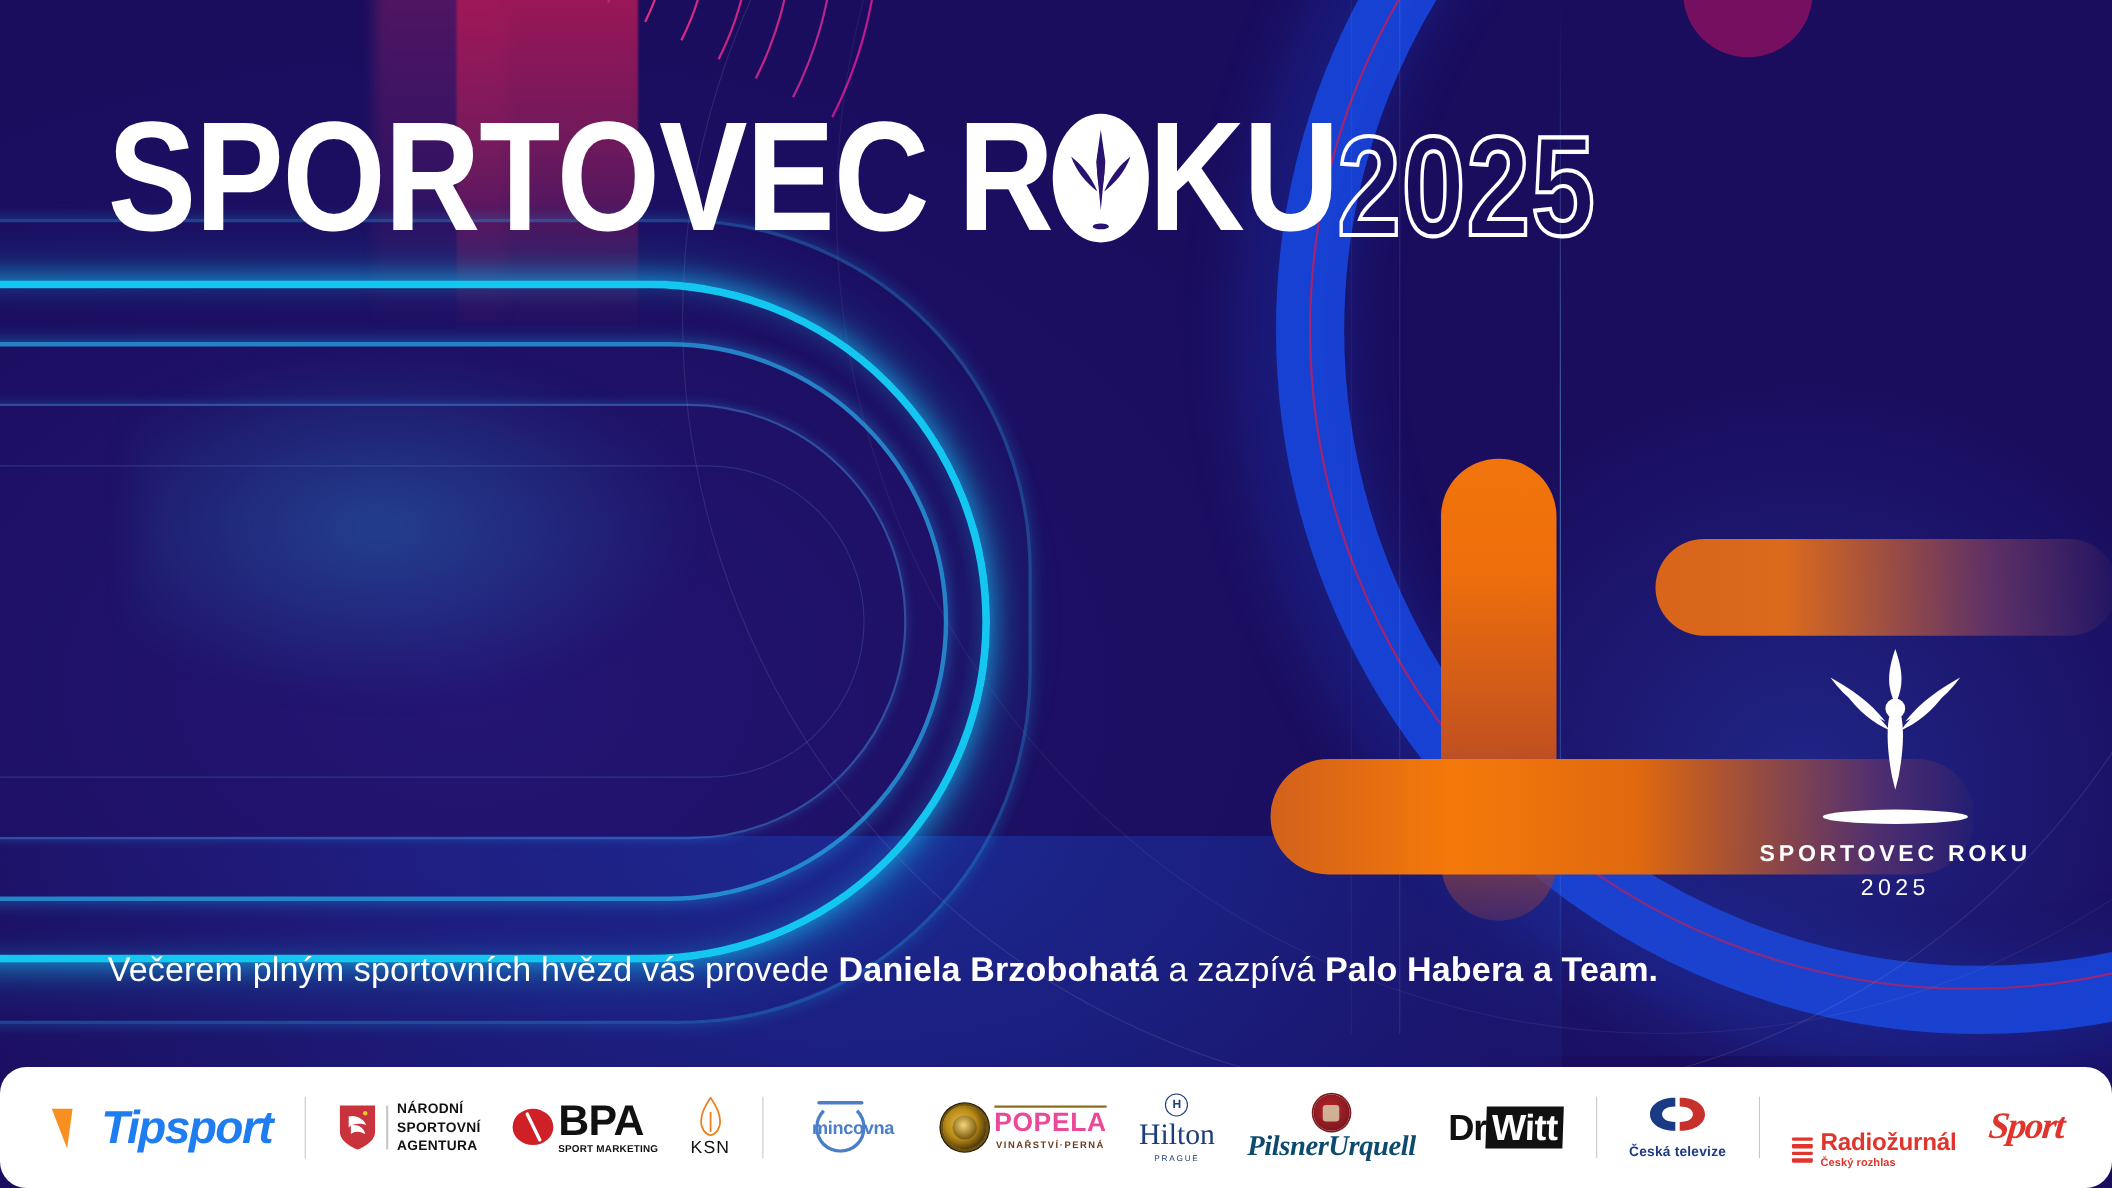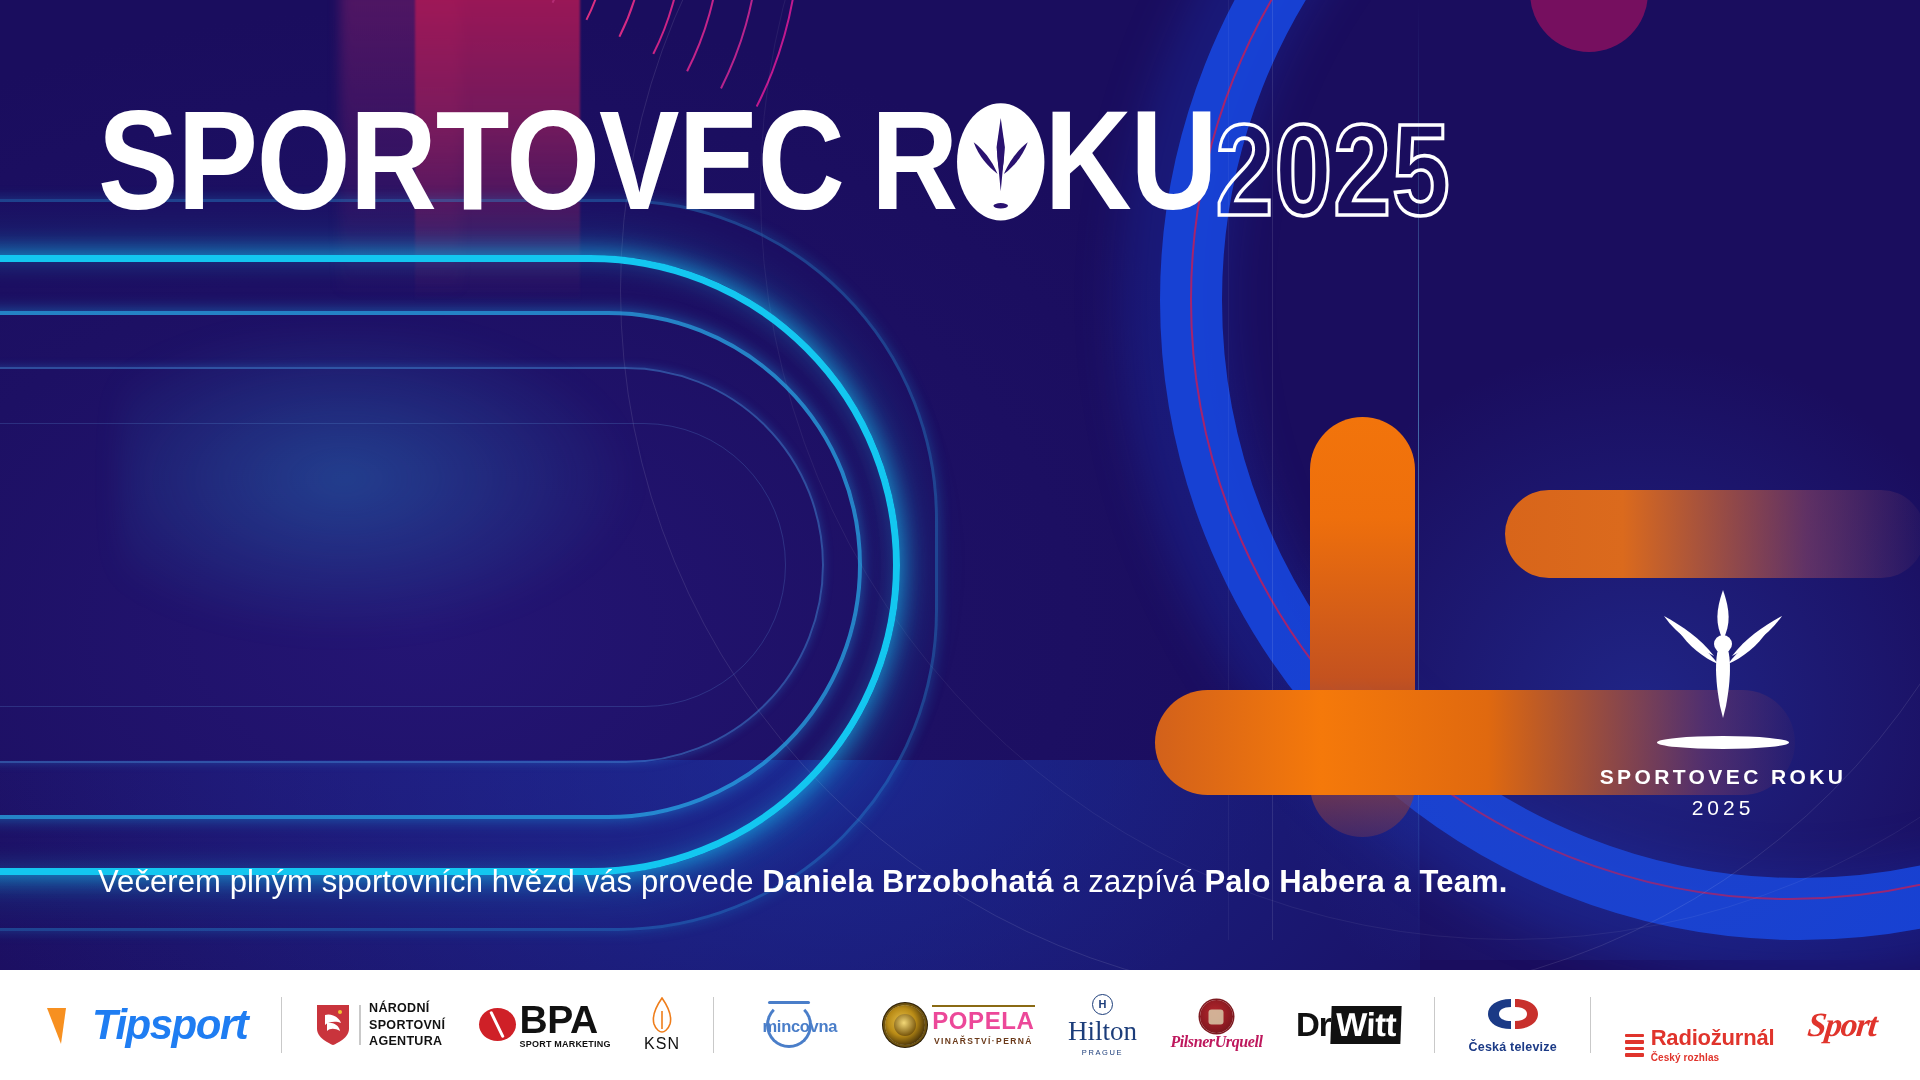--- a/index.html
+++ b/index.html
@@ -169,21 +169,21 @@
   .lockup .lk-name{
     font-size:21px; font-weight:700; letter-spacing:3.4px; color:#fff;
   }
   .lockup .lk-year{
     margin-top:7px; font-size:21px; font-weight:400; letter-spacing:4px; color:#fff;
   }
 
   
   .sponsors{
     position:absolute; left:0; bottom:0; width:1920px; height:110px;
-    background:#ffffff; display:flex; align-items:center;
+    background:#ffffff; display:flex; align-items:center;border-radius:24px;
   }
   .sp-inner{ display:flex; align-items:center; width:1920px; padding:0 44px; gap:0; }
   .sp-item{ display:flex; align-items:center; justify-content:center; flex:0 0 auto; }
   .sp-div{ width:1px; height:56px; background:#c9c9c9; flex:0 0 auto; }
   .sp-gap{ flex:1 1 auto; }
 
   
   .tipsport{ display:flex; align-items:center; }
   .tipsport .tick{ width:46px; height:46px; margin-right:2px; }
   .tipsport .tptext{ font-size:42px; font-weight:700; font-style:italic;
@@ -240,21 +240,21 @@
   .hil .hsub{ font-size:7.5px; letter-spacing:1.6px; margin-top:3px; }
 
   
   .pil{ text-align:center; }
   .pil .seal{ width:33px; height:33px; margin:0 auto 1px; border-radius:50%;
     background:radial-gradient(circle at 45% 40%, #b5262d 0%, #8e1b22 55%, #651116 100%);
     box-shadow:0 0 0 1.5px #7d1a20; position:relative; }
   .pil .seal::after{ content:""; position:absolute; left:50%; top:50%; width:15px; height:15px;
     transform:translate(-50%,-50%); border-radius:3px; background:#d8c9a8; opacity:.85; }
   .pil .pname{ font-family:"Liberation Serif", serif; font-style:italic; font-weight:700;
-    font-size:16px; color:#be185d; letter-spacing:-.4px; line-height:1; }
+    font-size:26px; color:#0c4a6e; letter-spacing:-.4px; line-height:1; }
 
   
   .drw{ display:flex; align-items:center; }
   .drw .dr{ font-size:33px; font-weight:800; color:#111; letter-spacing:-1px; }
   .drw .witt{ font-size:33px; font-weight:800; color:#fff; background:#111;
     letter-spacing:-.5px; padding:0 5px; transform:skewX(-2deg); }
 
   
   .ct{ text-align:center; }
   .ct .ctmark{ width:58px; height:34px; margin:0 auto 5px; position:relative; }

